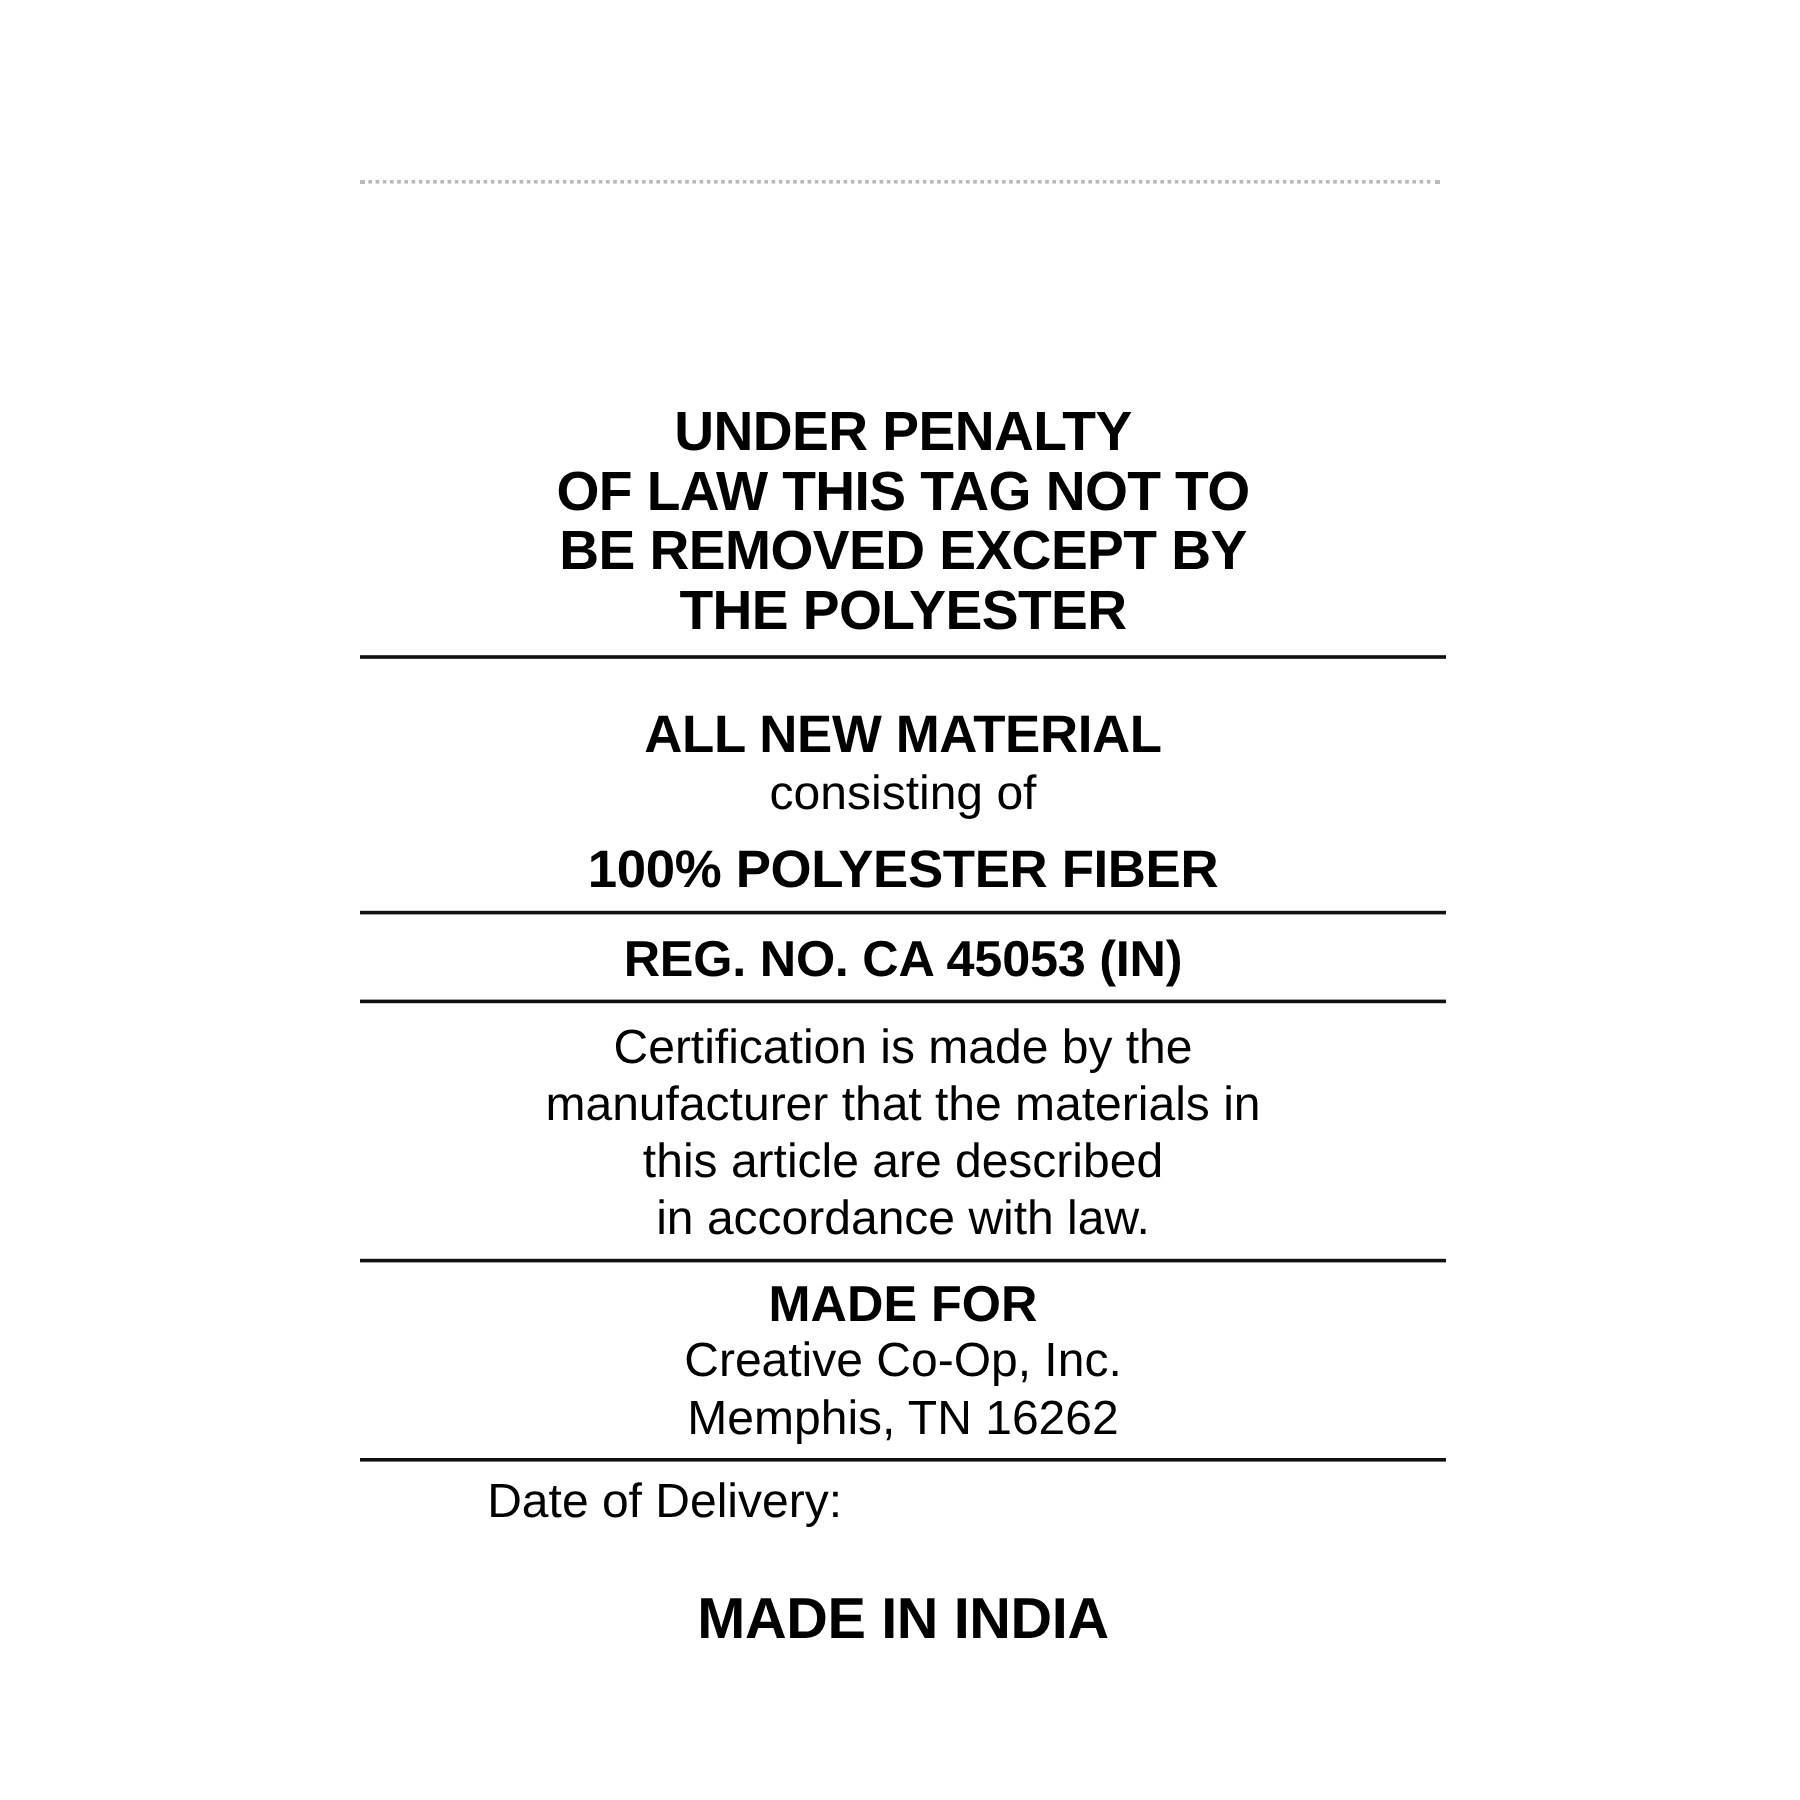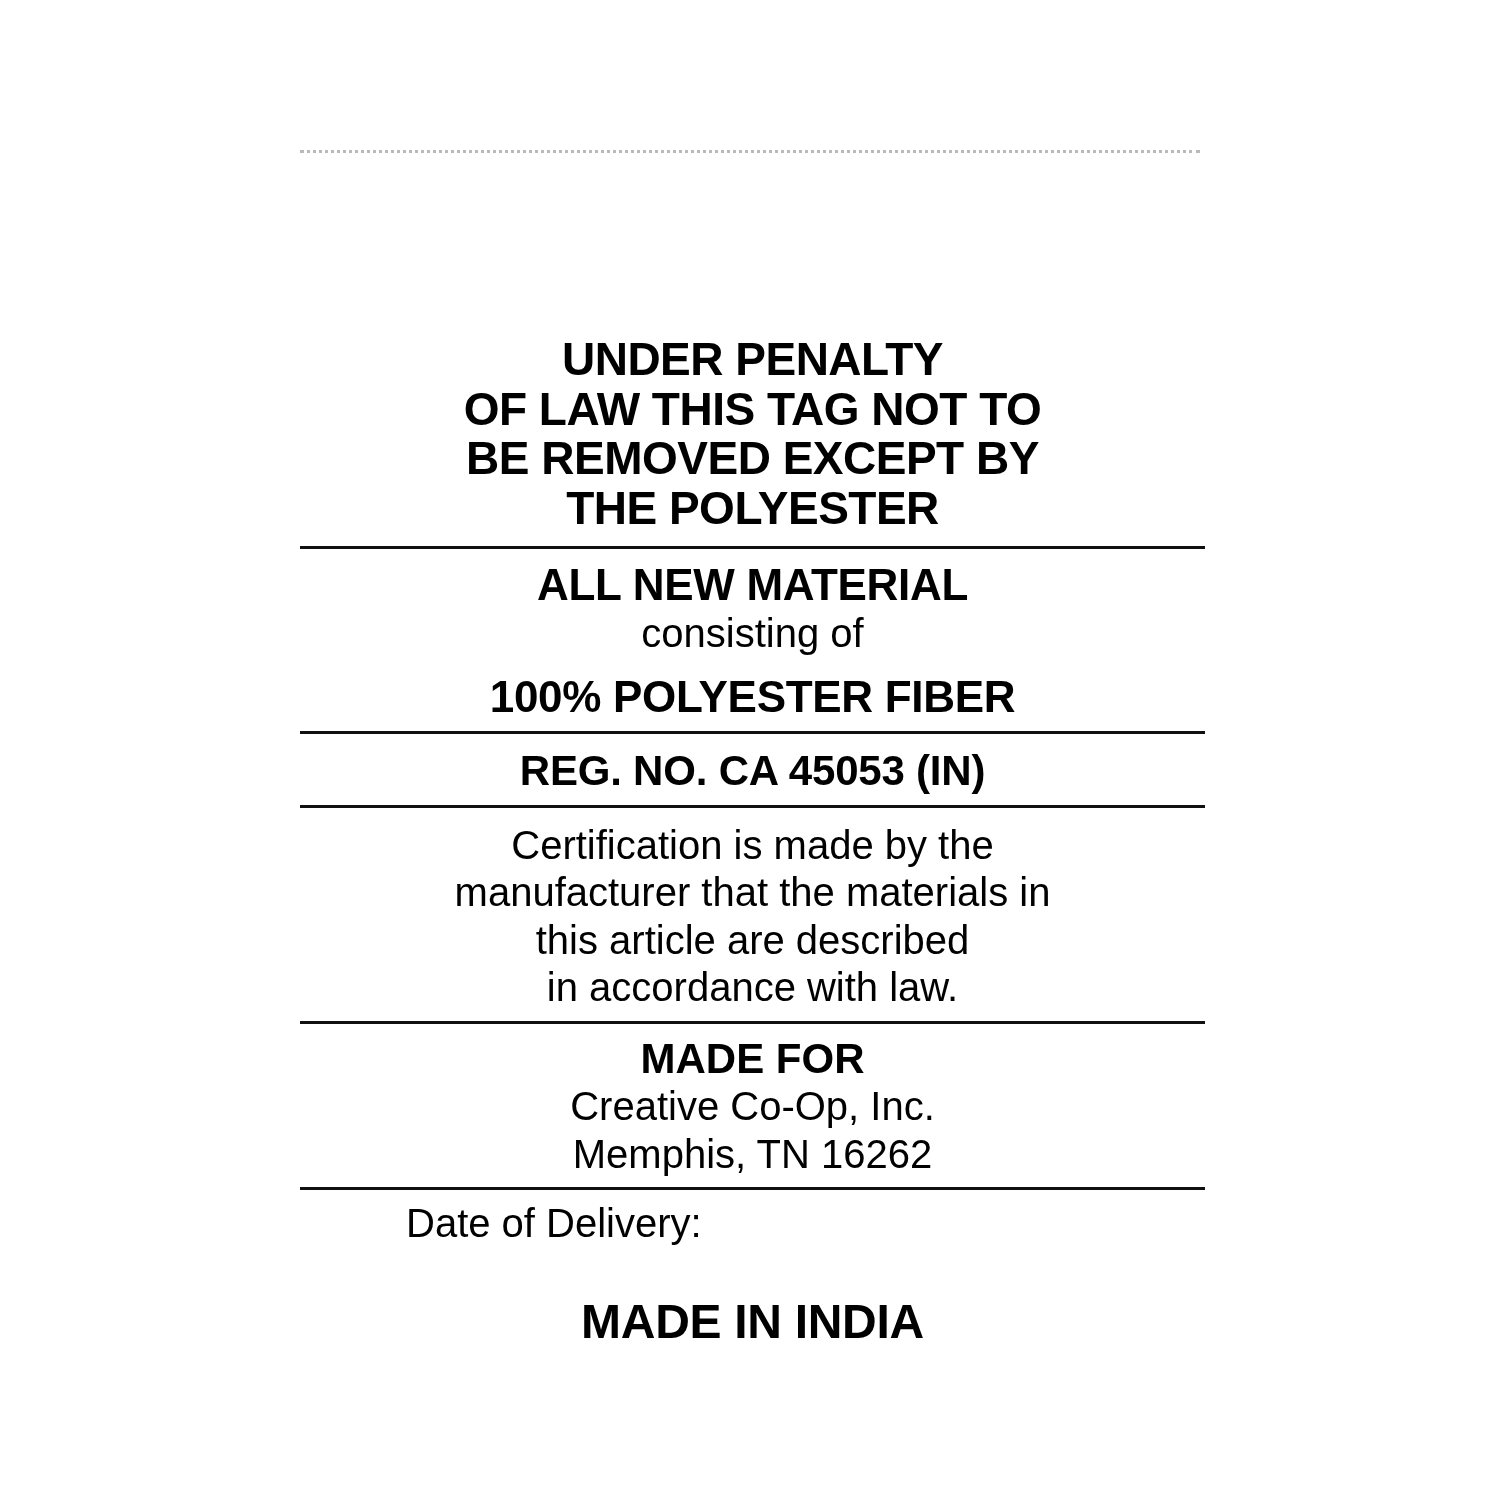--- a/index.html
+++ b/index.html
@@ -48,20 +48,21 @@
   .penalty {
     font-weight: bold;
     font-size: 46px;
     letter-spacing: -0.5px;
     padding-bottom: 12px;
   }
   .penalty div { white-space: nowrap; }
 
   .material-block {
     padding: 12px 0 10px 0;
+    margin-top: 28px;
   }
   .all-new {
     font-weight: bold;
     font-size: 44px;
     letter-spacing: -0.3px;
   }
   .consisting {
     font-weight: normal;
     font-size: 40px;
     padding-top: 4px;

